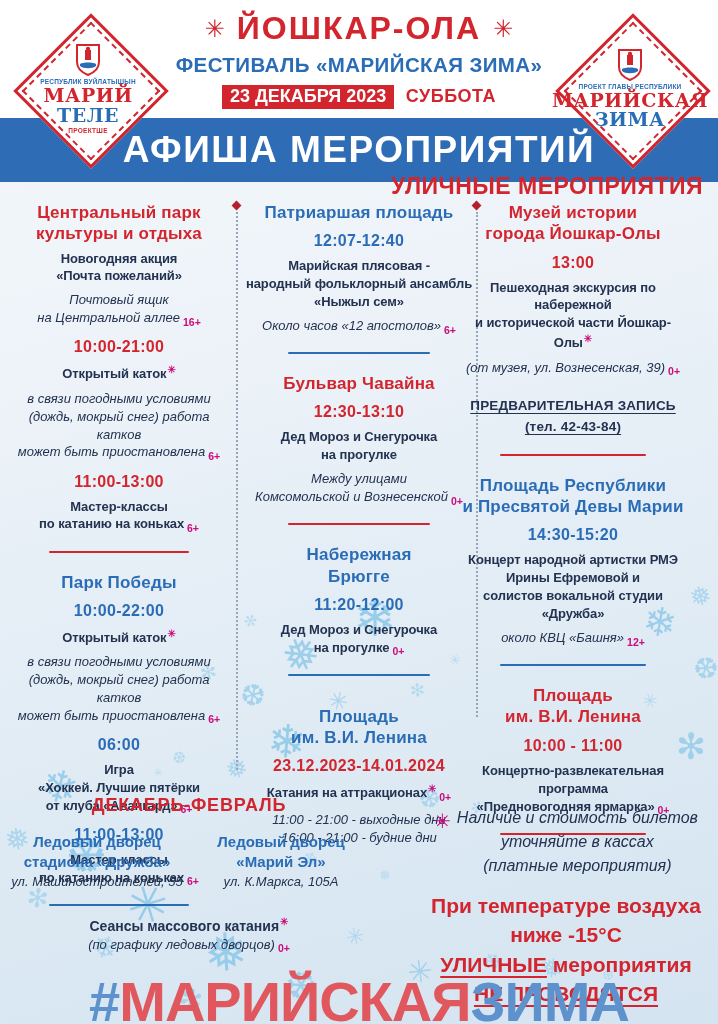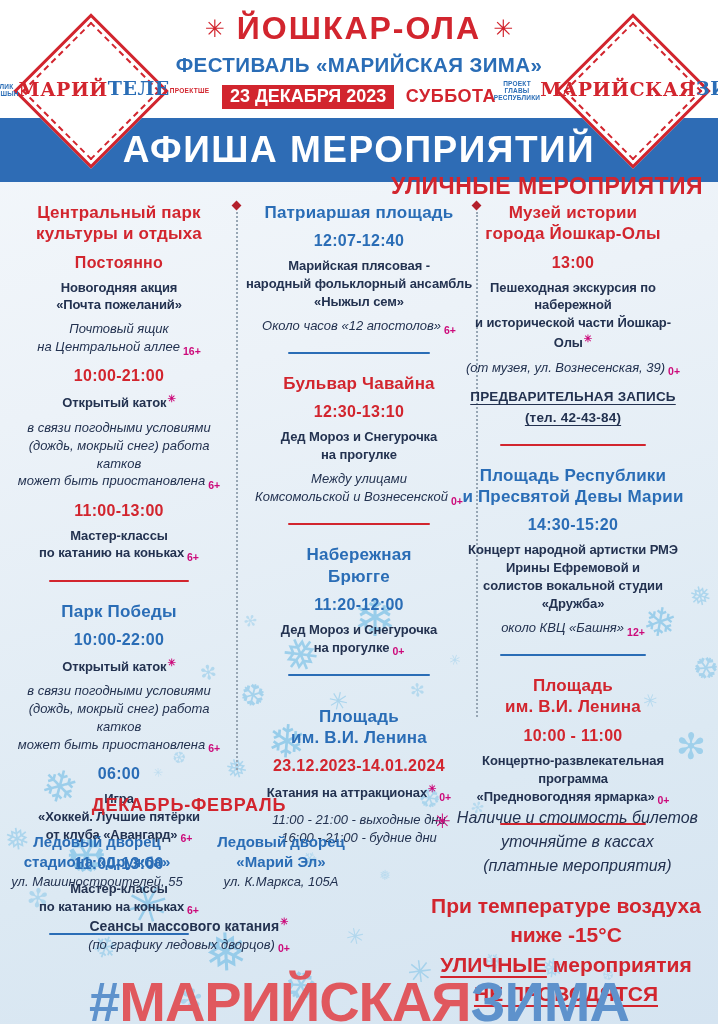--- a/index.html
+++ b/index.html
@@ -25,21 +25,21 @@
   .weekday{color:var(--red);font-weight:800;font-size:18px;margin-left:7px;letter-spacing:.5px;}
   
   .badge{position:absolute;top:12px;width:152px;height:152px;z-index:4;}
   .badge.left{left:12px;} .badge.right{left:554px;}
   .diamond{
     position:absolute;left:24px;top:24px;width:104px;height:104px;background:#fff;
     transform:rotate(45deg);border:3px solid var(--red);box-shadow:0 0 0 1px #fff inset;
   }
   .diamond::after{content:"";position:absolute;inset:3px;border:2px dashed var(--red);}
   .badge-content{
-    position:absolute;inset:0;display:flex;align-items:center;justify-content:center;
+    position:absolute;inset:0;display:flex;flex-direction:column;align-items:center;justify-content:center;
     text-align:center;z-index:5;padding-top:2px;
   }
   .b-top{font-size:6.5px;font-weight:800;color:var(--blue);letter-spacing:.2px;margin-top:2px;}
   .b-main1{font-size:19px;font-weight:800;color:var(--red);letter-spacing:.5px;line-height:1.02;margin-top:1px;font-family:"DejaVu Serif",serif;}
   .b-main2{font-size:19px;font-weight:800;color:var(--blue);letter-spacing:.5px;line-height:1.02;font-family:"DejaVu Serif",serif;}
   .b-bottom{font-size:6.5px;font-weight:800;color:var(--red);letter-spacing:.3px;margin-top:2px;}
   
   .street-title{
     position:absolute;top:173px;left:382px;width:330px;text-align:center;z-index:2;
     color:var(--red);font-weight:800;font-size:23px;letter-spacing:.5px;
@@ -48,21 +48,21 @@
   .col{position:absolute;top:202px;text-align:center;z-index:2;}
   #col1{left:6px;width:226px;}
   #col2{left:244px;width:230px;}
   #col3{left:456px;width:234px;}
   .venue{margin:0 0 4px;font-size:17px;font-weight:800;line-height:1.25;white-space:pre-line;letter-spacing:.2px;}
   .venue.red{color:var(--red);} .venue.blue{color:var(--blue);}
   .time{font-weight:800;font-size:16px;margin:9px 0 7px;letter-spacing:.3px;}
   .time.red{color:var(--red);} .time.blue{color:var(--blue);}
   .title{font-weight:700;color:var(--navy);font-size:13px;line-height:1.38;margin:5px 0;white-space:pre-line;letter-spacing:-.1px;}
   .note{font-style:italic;color:var(--navy);font-size:13px;line-height:1.38;margin:6px 0;white-space:pre-line;}
-  .link{font-weight:800;color:var(--navy);font-size:13.5px;line-height:1.6;margin:7px 0;white-space:pre-line;text-decoration:underline;text-underline-offset:3px;letter-spacing:.2px;}
+  .link{font-weight:800;color:var(--navy);font-size:13.5px;line-height:1.6;margin:16px 0;white-space:pre-line;text-decoration:underline;text-underline-offset:3px;letter-spacing:.2px;}
   .ast{color:var(--magenta);font-size:10px;vertical-align:super;font-style:normal;margin-left:1px;}
   .age{color:var(--magenta);font-weight:800;font-size:10.5px;vertical-align:sub;font-style:normal;margin-left:3px;}
   .hr{height:2px;width:62%;margin:15px auto 19px;border-radius:1px;}
   .hr.red{background:var(--red);} .hr.blue{background:var(--blue);}
   
   .vdiv{position:absolute;width:0;border-left:2px dotted #97a6b4;z-index:1;}
   .vdiv::before{content:"";position:absolute;left:-5px;top:-10px;width:7px;height:7px;background:#b31f2b;transform:rotate(45deg);}
   #vdiv1{left:236px;top:212px;height:558px;}
   #vdiv2{left:476px;top:212px;height:505px;}
   
@@ -147,21 +147,20 @@
 
   <div class="street-title">УЛИЧНЫЕ МЕРОПРИЯТИЯ</div>
 
   <div class="vdiv" id="vdiv1"></div>
   <div class="vdiv" id="vdiv2"></div>
 
   <div class="col" id="col1">
       <section class="venue-section">
         <h3 class="venue red">Центральный парк
 культуры и отдыха</h3>
-        <div class="time red"><span>Постоянно</span></div>
         <div class="title"><span>Новогодняя акция
 «Почта пожеланий»</span></div>
         <div class="note"><span>Почтовый ящик
 на Центральной аллее</span><sub class="age">16+</sub></div>
         <div class="time red"><span>10:00-21:00</span></div>
         <div class="title"><span>Открытый каток</span><sup class="ast">✳</sup></div>
         <div class="note"><span>в связи погодными условиями
 (дождь, мокрый снег) работа катков
 может быть приостановлена</span><sub class="age">6+</sub></div>
         <div class="time red"><span>11:00-13:00</span></div>

